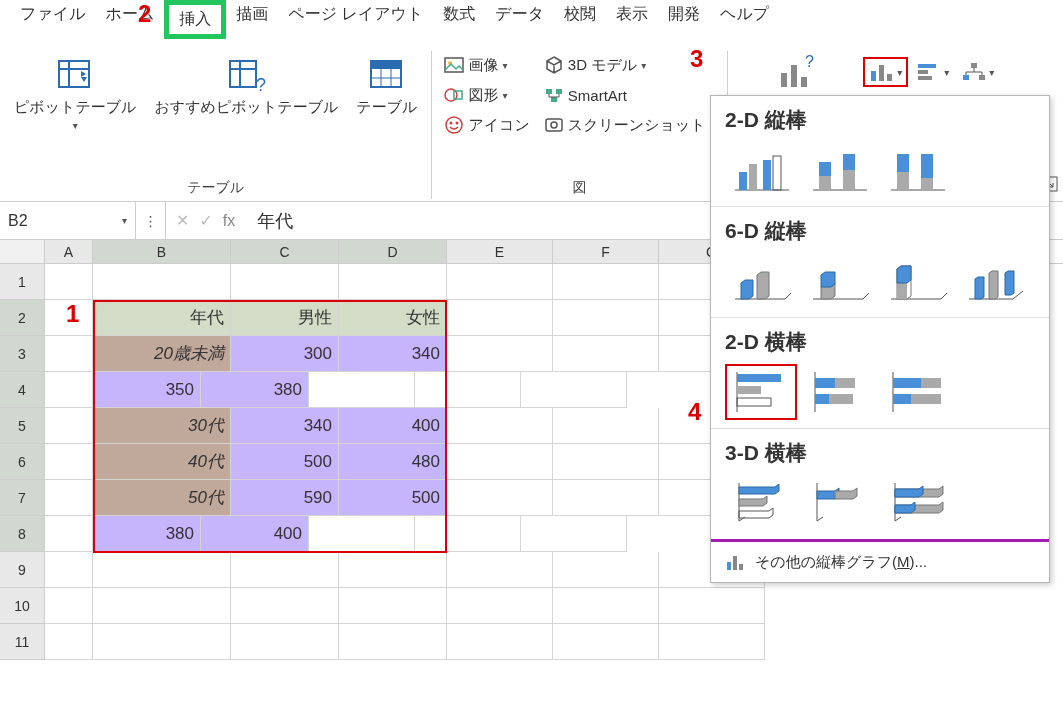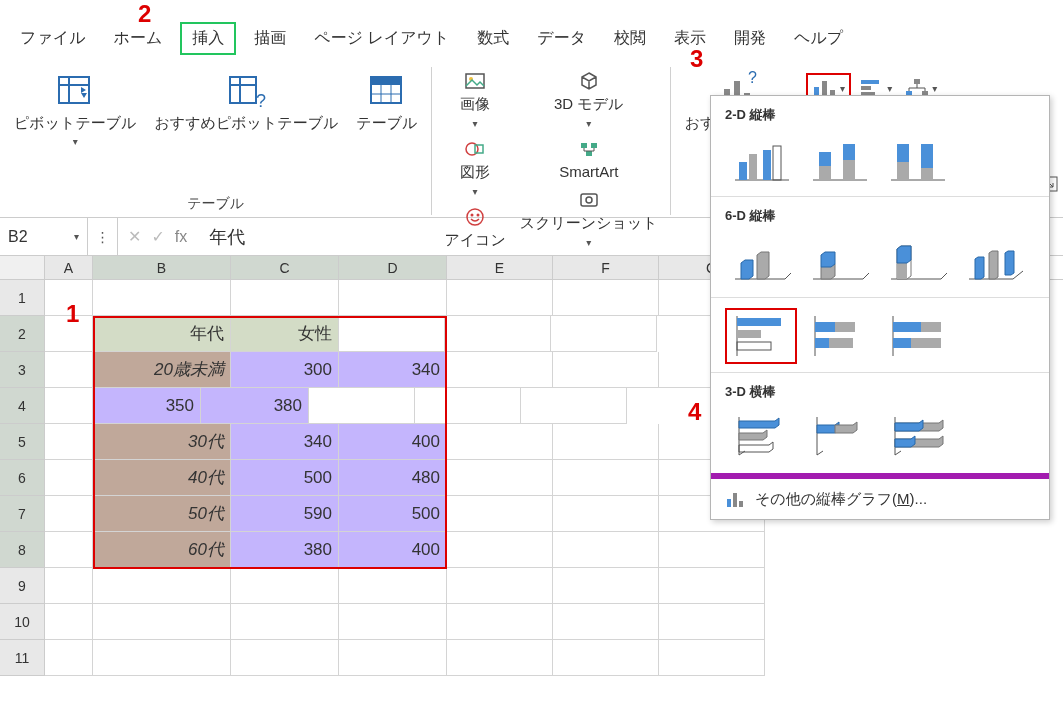--- a/index.html
+++ b/index.html
@@ -1,62 +1,62 @@
 <!DOCTYPE html>
 <html><head>
 <meta charset="utf-8">
 <style>
 * { box-sizing: border-box; margin: 0; padding: 0; }
 body { font-family: "Yu Gothic UI", "Meiryo", sans-serif; font-size: 14px; background: #fff; color: #333; width: 1063px; height: 713px; overflow: hidden; position: relative; }
 
 
-.menubar { display: flex; padding: 22px 10px 8px; gap: 8px; align-items: center; }
+.menubar { display: flex; padding: 0 10px 8px; gap: 0; }
 .menubar .item { padding: 4px 10px; font-size: 16px; cursor: pointer; }
-.menubar .item.highlight { border: 2px solid #22c55e; }
+.menubar .item.highlight { border: 5px solid #22c55e; }
 
 
 .ribbon { display: flex; border-bottom: 1px solid #ccc; padding: 4px 0 2px; height: 155px; }
 .ribbon-group { display: flex; flex-direction: column; align-items: center; padding: 0 8px; border-right: 1px solid #d0d0d0; }
 .ribbon-group-inner { display: flex; flex: 1; align-items: flex-start; gap: 6px; }
 .ribbon-group-label { font-size: 14px; color: #444; padding: 2px 0; }
 .rb-big { display: flex; flex-direction: column; align-items: center; gap: 2px; padding: 4px 6px; font-size: 15px; text-align: center; line-height: 1.3; }
 .rb-big svg { width: 40px; height: 40px; }
-.rb-small { display: flex; align-items: center; gap: 4px; padding: 2px 4px; font-size: 15px; flex-direction: column; }
+.rb-small { display: flex; align-items: center; gap: 4px; padding: 2px 4px; font-size: 15px; }
 .rb-small svg.icn { width: 20px; height: 20px; }
 .rb-col { display: flex; flex-direction: column; gap: 6px; padding: 2px 0; }
 .caret { font-size: 10px; color: #555; }
 
 .chart-buttons { display: flex; gap: 4px; padding: 4px 2px; }
 .cbtn { display: flex; align-items: center; gap: 2px; padding: 2px 4px; }
 .cbtn.highlight { border: 2px solid #d00; }
 
 
 .fbar { display: flex; align-items: center; border-bottom: 1px solid #ccc; height: 38px; }
-.namebox { width: 88px; border-right: 1px solid #ccc; padding: 0 8px; font-size: 16px; display: flex; align-items: center; justify-content: space-between; height: 100%; }
+.namebox { width: 136px; border-right: 1px solid #ccc; padding: 0 8px; font-size: 16px; display: flex; align-items: center; justify-content: space-between; height: 100%; }
 .fbar-icons { display: flex; align-items: center; gap: 10px; padding: 0 10px; color: #888; font-size: 16px; }
 .fbar-input { padding: 0 12px; font-size: 18px; }
 
 
 .grid { position: relative; }
 .colheads { display: flex; height: 24px; border-bottom: 1px solid #ccc; }
 .corner { width: 45px; border-right: 1px solid #ccc; background: #f0f0f0; }
 .colh { border-right: 1px solid #ccc; background: #e8e8e8; text-align: center; font-size: 14px; line-height: 24px; color: #333; }
 .colh.sel { background: #d0d8d0; }
 .row { display: flex; }
 .rowh { width: 45px; border-right: 1px solid #ccc; border-bottom: 1px solid #ccc; background: #e8e8e8; text-align: center; font-size: 14px; color: #333; display: flex; align-items: center; justify-content: center; }
 .rowh.sel { background: #d0d8d0; }
 .cell { border-right: 1px solid #d4d4d4; border-bottom: 1px solid #d4d4d4; padding: 0 6px; display: flex; align-items: center; justify-content: flex-end; font-size: 17px; }
 .cell.hdr { background: #d3dcc6; }
 .cell.sel-b { background: #c0a89a; font-style: italic; }
 .cell.sel-cd { background: #c4b5fd; }
 
 
 .dropdown { position: absolute; left: 710px; top: 95px; width: 340px; background: #fff; border: 1px solid #b5b5b5; box-shadow: 2px 2px 6px rgba(0,0,0,0.2); z-index: 50; }
 .dd-section { padding: 10px 14px 8px; border-bottom: 1px solid #ddd; }
-.dd-title { font-size: 13px; font-weight: bold; margin-bottom: 8px; }
+.dd-title { font-size: 21px; font-weight: bold; margin-bottom: 8px; }
 .dd-icons { display: flex; gap: 6px; }
 .dd-icon { width: 72px; height: 56px; display: flex; align-items: center; justify-content: center; }
 .dd-icon.highlight { border: 2px solid #d00; }
 .dd-footer { display: flex; align-items: flex-end; gap: 8px; padding: 10px 14px; font-size: 15px; }
 .dd-footer u { text-decoration: underline; }
 
 
 .anno { position: absolute; color: #d00; font-weight: bold; font-size: 24px; z-index: 100; }
 
 .sel-outline { position: absolute; border: 2px solid #d00; pointer-events: none; z-index: 30; }
@@ -281,20 +281,21 @@
       <div class="cell wC hR1"></div>
       <div class="cell wD hR1"></div>
       <div class="cell wE hR1"></div>
       <div class="cell wF hR1"></div>
       <div class="cell wG hR1"></div>
     </div>
   <div class="row">
       <div class="rowh sel hR">2</div>
       <div class="cell wA hR"></div>
       <div class="cell hdr wB hR">年代</div>
+      <div class="cell hdr wC hR">男性</div>
       <div class="cell hdr wD hR">女性</div>
       <div class="cell wE hR"></div>
       <div class="cell wF hR"></div>
       <div class="cell wG hR"></div>
     </div>
   <div class="row">
       <div class="rowh sel hR">3</div>
       <div class="cell wA hR"></div>
       <div class="cell sel-b wB hR">20歳未満</div>
       <div class="cell sel-cd wC hR">300</div>
@@ -338,21 +339,20 @@
       <div class="cell sel-b wB hR">50代</div>
       <div class="cell sel-cd wC hR">590</div>
       <div class="cell sel-cd wD hR">500</div>
       <div class="cell wE hR"></div>
       <div class="cell wF hR"></div>
       <div class="cell wG hR"></div>
     </div>
   <div class="row">
       <div class="rowh sel hR">8</div>
       <div class="cell wA hR"></div>
-      <div class="cell sel-b wB hR">60代</div>
       <div class="cell sel-cd wC hR">380</div>
       <div class="cell sel-cd wD hR">400</div>
       <div class="cell wE hR"></div>
       <div class="cell wF hR"></div>
       <div class="cell wG hR"></div>
     </div>
   <div class="row">
       <div class="rowh hR">9</div>
       <div class="cell wA hR"></div>
       <div class="cell wB hR"></div>
@@ -449,20 +449,21 @@
           <svg width="60" height="48" viewBox="0 0 60 48">
             <path d="M4 42 l44 0 l10 -8" stroke="#555" fill="none"></path>
             <path d="M10 42 v-20 l3 -2 h6 v20 l-3 2 z" fill="#4a90d9" stroke="#2968a8"></path>
             <path d="M24 42 v-26 l3 -2 h6 v26 l-3 2 z" fill="#aaa" stroke="#777"></path>
             <path d="M40 38 v-22 l3 -2 h6 v22 l-3 2 z" fill="#4a90d9" stroke="#2968a8"></path>
           </svg>
         </div>
     </div>
   </div>
   <div class="dd-section">
+    <div class="dd-title">2-D 横棒</div>
     <div class="dd-icons">
       <div class="dd-icon highlight">
           <svg width="60" height="48" viewBox="0 0 60 48">
             <line x1="6" y1="4" x2="6" y2="44" stroke="#555"></line>
             <rect x="6" y="6" width="44" height="8" fill="#4a90d9"></rect>
             <rect x="6" y="18" width="24" height="8" fill="#aaa"></rect>
             <rect x="6" y="30" width="34" height="8" fill="none" stroke="#555"></rect>
           </svg>
         </div>
       <div class="dd-icon">
@@ -478,21 +479,21 @@
           <svg width="60" height="48" viewBox="0 0 60 48">
             <line x1="6" y1="4" x2="6" y2="44" stroke="#555"></line>
             <rect x="6" y="10" width="48" height="10" fill="#aaa"></rect>
             <rect x="6" y="10" width="28" height="10" fill="#4a90d9"></rect>
             <rect x="6" y="26" width="48" height="10" fill="#aaa"></rect>
             <rect x="6" y="26" width="18" height="10" fill="#4a90d9"></rect>
           </svg>
         </div>
     </div>
   </div>
-  <div class="dd-section" style="border-bottom:6px solid #a21caf;">
+  <div class="dd-section" style="border-bottom:3px solid #a21caf;">
     <div class="dd-title">3-D 横棒</div>
     <div class="dd-icons">
       <div class="dd-icon">
           <svg width="60" height="48" viewBox="0 0 60 48">
             <path d="M8 4 v38 l6 -4" stroke="#555" fill="none"></path>
             <path d="M8 8 h36 l4 -3 v7 l-4 3 h-36 z" fill="#4a90d9" stroke="#2968a8"></path>
             <path d="M8 20 h24 l4 -3 v7 l-4 3 h-24 z" fill="#aaa" stroke="#777"></path>
             <path d="M8 32 h30 l4 -3 v7 l-4 3 h-30 z" fill="none" stroke="#555"></path>
           </svg>
         </div>

